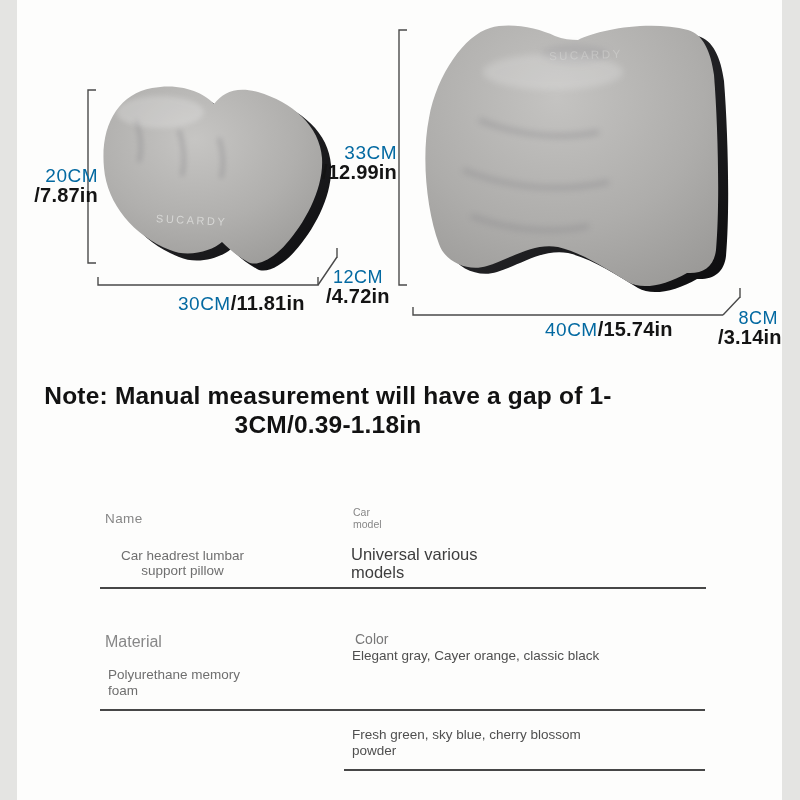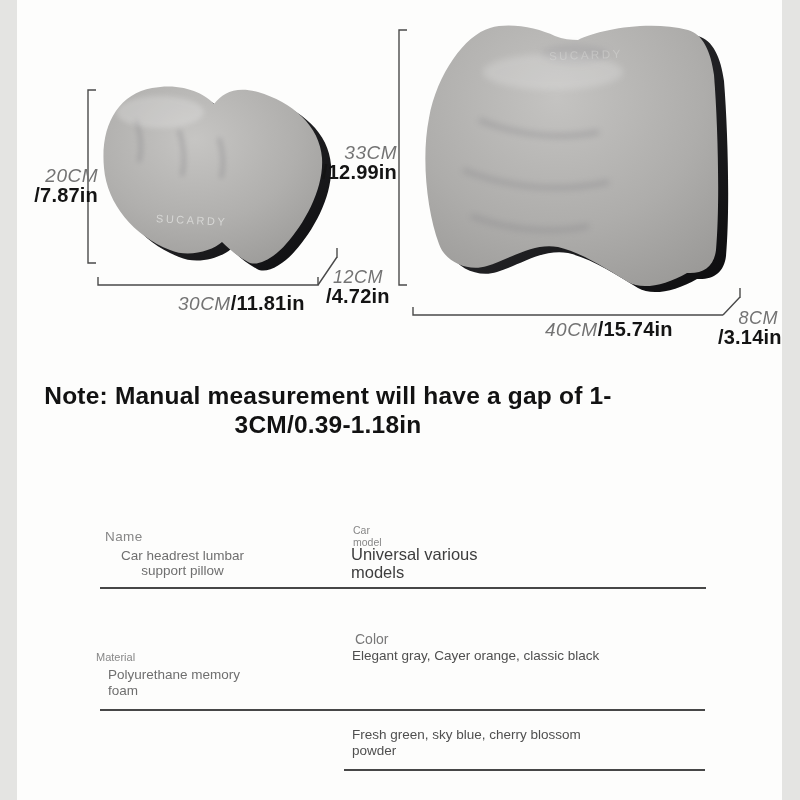--- a/index.html
+++ b/index.html
@@ -8,38 +8,38 @@
     background:#fdfdfc;font-family:"Liberation Sans",sans-serif;
   }
   .strip{position:absolute;top:0;height:800px;background:#e4e4e2;}
   #strip-left{left:0;width:17px;}
   #strip-right{left:782px;width:18px;}
 
   .abs{position:absolute;}
 
   
   .dim-block{line-height:19px;white-space:nowrap;}
-  .dim-cm{font-size:19px;color:#737373;letter-spacing:0.5px;font-style:italic;}
+  .dim-cm{font-size:19px;color:#0369a1;letter-spacing:0.5px;}
   .dim-in{font-size:20px;font-weight:bold;color:#141414;letter-spacing:0.2px;}
   .ra{text-align:right;}
 
   
   .brand{
     font-size:11px;letter-spacing:2.5px;color:#d7d7d5;white-space:nowrap;
   }
 
   
   #note{
     left:0;top:381px;width:656px;text-align:center;
     font-size:24.5px;font-weight:bold;color:#121212;line-height:29px;
     letter-spacing:0.2px;
   }
 
   
-  .t-label{color:#878787;margin-top:18px;}
+  .t-label{color:#878787;}
   .hline{position:absolute;height:2px;background:#474747;}
 </style>
 </head>
 <body>
 
 <div id="canvas">
 
   <div id="strip-left" class="strip"></div>
   <div id="strip-right" class="strip"></div>
 
@@ -161,21 +161,21 @@
     <div class="abs t-label" style="left:105px;top:511px;font-size:13.5px;letter-spacing:0.4px;">Name</div>
 
     <div class="abs t-label" style="left:353px;top:506px;font-size:10.5px;width:38px;line-height:12px;">Car model</div>
 
     <div class="abs" style="left:105px;top:548px;font-size:13.5px;color:#6f6f6f;width:155px;line-height:15px;text-align:center;">Car headrest lumbar support pillow</div>
 
     <div class="abs" style="left:351px;top:546px;font-size:16.5px;color:#3e3e3e;width:140px;line-height:17.5px;">Universal various models</div>
 
     <div class="hline" style="left:100px;top:587px;width:606px;"></div>
 
-    <div class="abs t-label" style="left:96px;top:633px;font-size:11px;">Material</div>
+    <div class="abs t-label" style="left:105px;top:633px;font-size:16px;">Material</div>
 
     <div class="abs" style="left:355px;top:631px;font-size:14px;color:#787878;">Color</div>
 
     <div class="abs" style="left:108px;top:667px;font-size:13.5px;color:#6f6f6f;width:165px;line-height:16px;">Polyurethane memory foam</div>
 
     <div class="abs" style="left:352px;top:648px;font-size:13.5px;color:#4f4f4f;width:330px;">Elegant gray, Cayer orange, classic black</div>
 
     <div class="hline" style="left:100px;top:709px;width:605px;"></div>
 
     <div class="abs" style="left:352px;top:727px;font-size:13.5px;color:#4f4f4f;width:255px;line-height:16px;">Fresh green, sky blue, cherry blossom powder</div>

